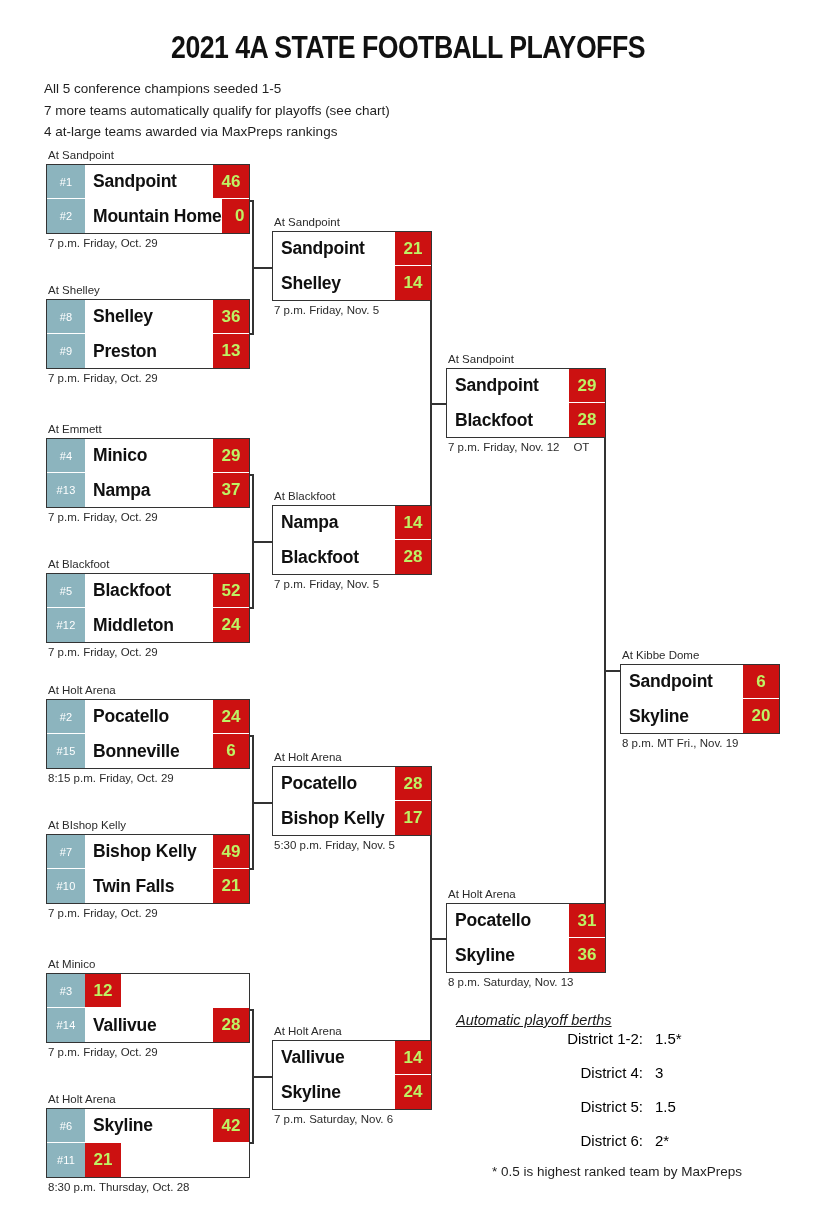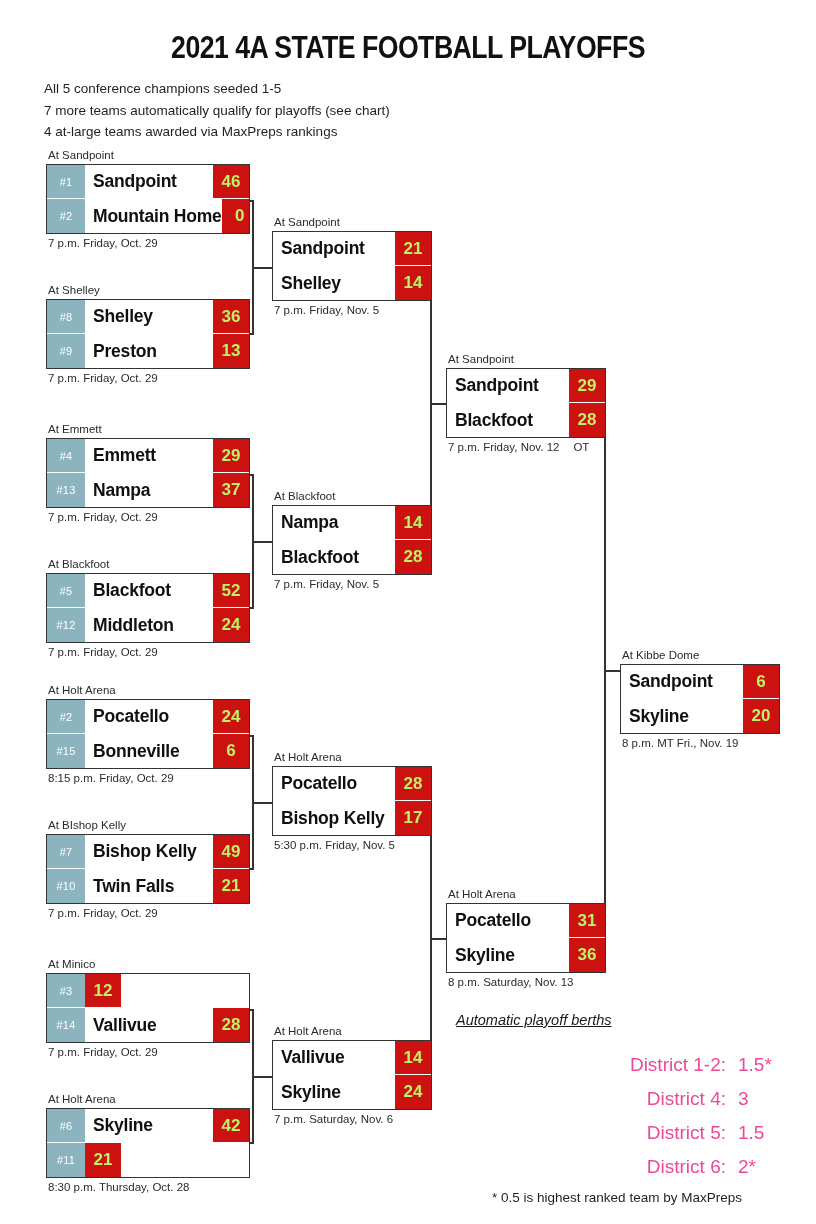--- a/index.html
+++ b/index.html
@@ -151,30 +151,30 @@
     left: 452px;
     top: 1012px;
     width: 330px;
   }
   #berths-title {
     font-size: 14.5px;
     font-style: italic;
     text-decoration: underline;
     color: #1a1a1a;
     text-align: left;
-    margin-bottom: 26px;
+    margin-bottom: 0;
     padding-left: 4px;
   }
   .berth-row {
     display: flex;
-    justify-content: flex-end;
-    font-size: 19px;
+    justify-content: center;
+    font-size: 15px;
     line-height: 21px;
     margin-bottom: 13px;
-    color: #ec4899;
+    color: #000000;
   }
   .berth-label { text-align: right; width: 108px; }
   .berth-value { width: 56px; text-align: left; padding-left: 12px; }
   #berths-footnote {
     font-size: 13.5px;
     text-align: center;
     color: #1f1f1f;
     margin-top: 2px;
   }
 </style>
@@ -259,21 +259,21 @@
       </div>
     </div>
     <div class="datetime">7 p.m. Friday, Oct. 29</div>
   </div>
 
   <div class="game r1" style="left:46px; top:422px;">
     <div class="venue">At Emmett</div>
     <div class="matchbox">
       <div class="row first">
         <div class="seed">#4</div>
-        <div class="team">Emmett</div>
+        <div class="team">Minico</div>
         <div class="score">29</div>
       </div>
       <div class="row">
         <div class="seed">#13</div>
         <div class="team">Nampa</div>
         <div class="score">37</div>
       </div>
     </div>
     <div class="datetime">7 p.m. Friday, Oct. 29</div>
   </div>

